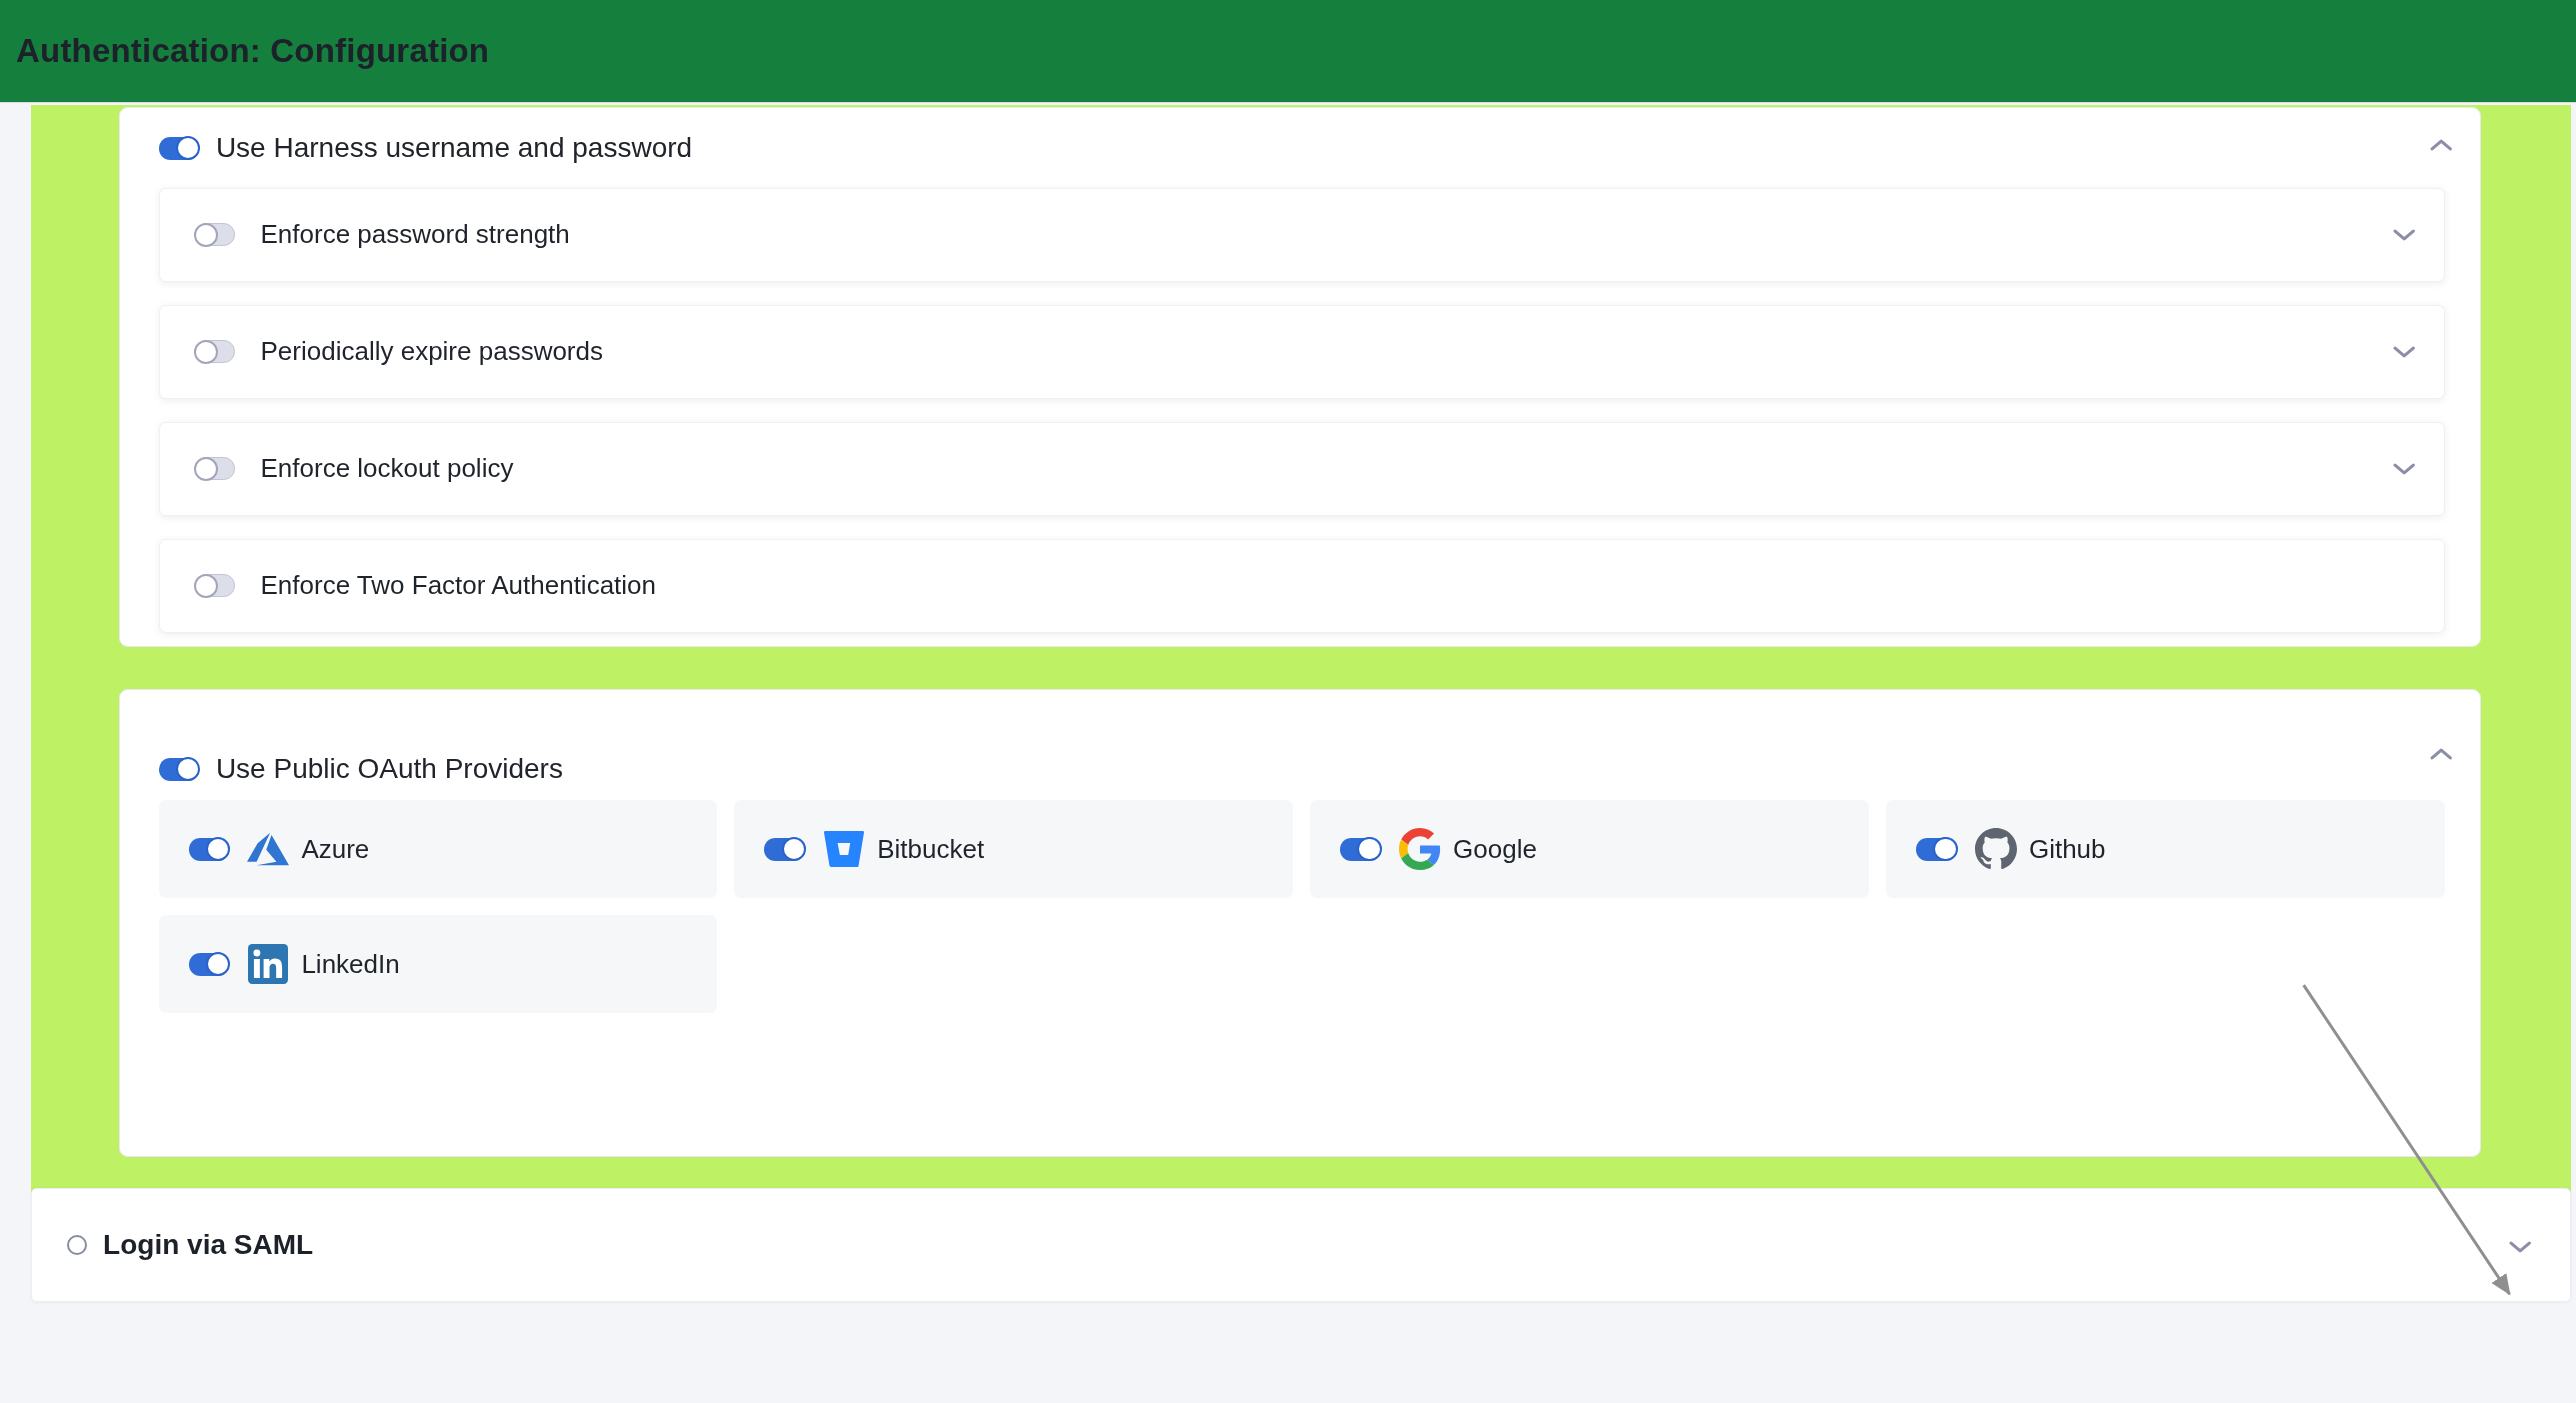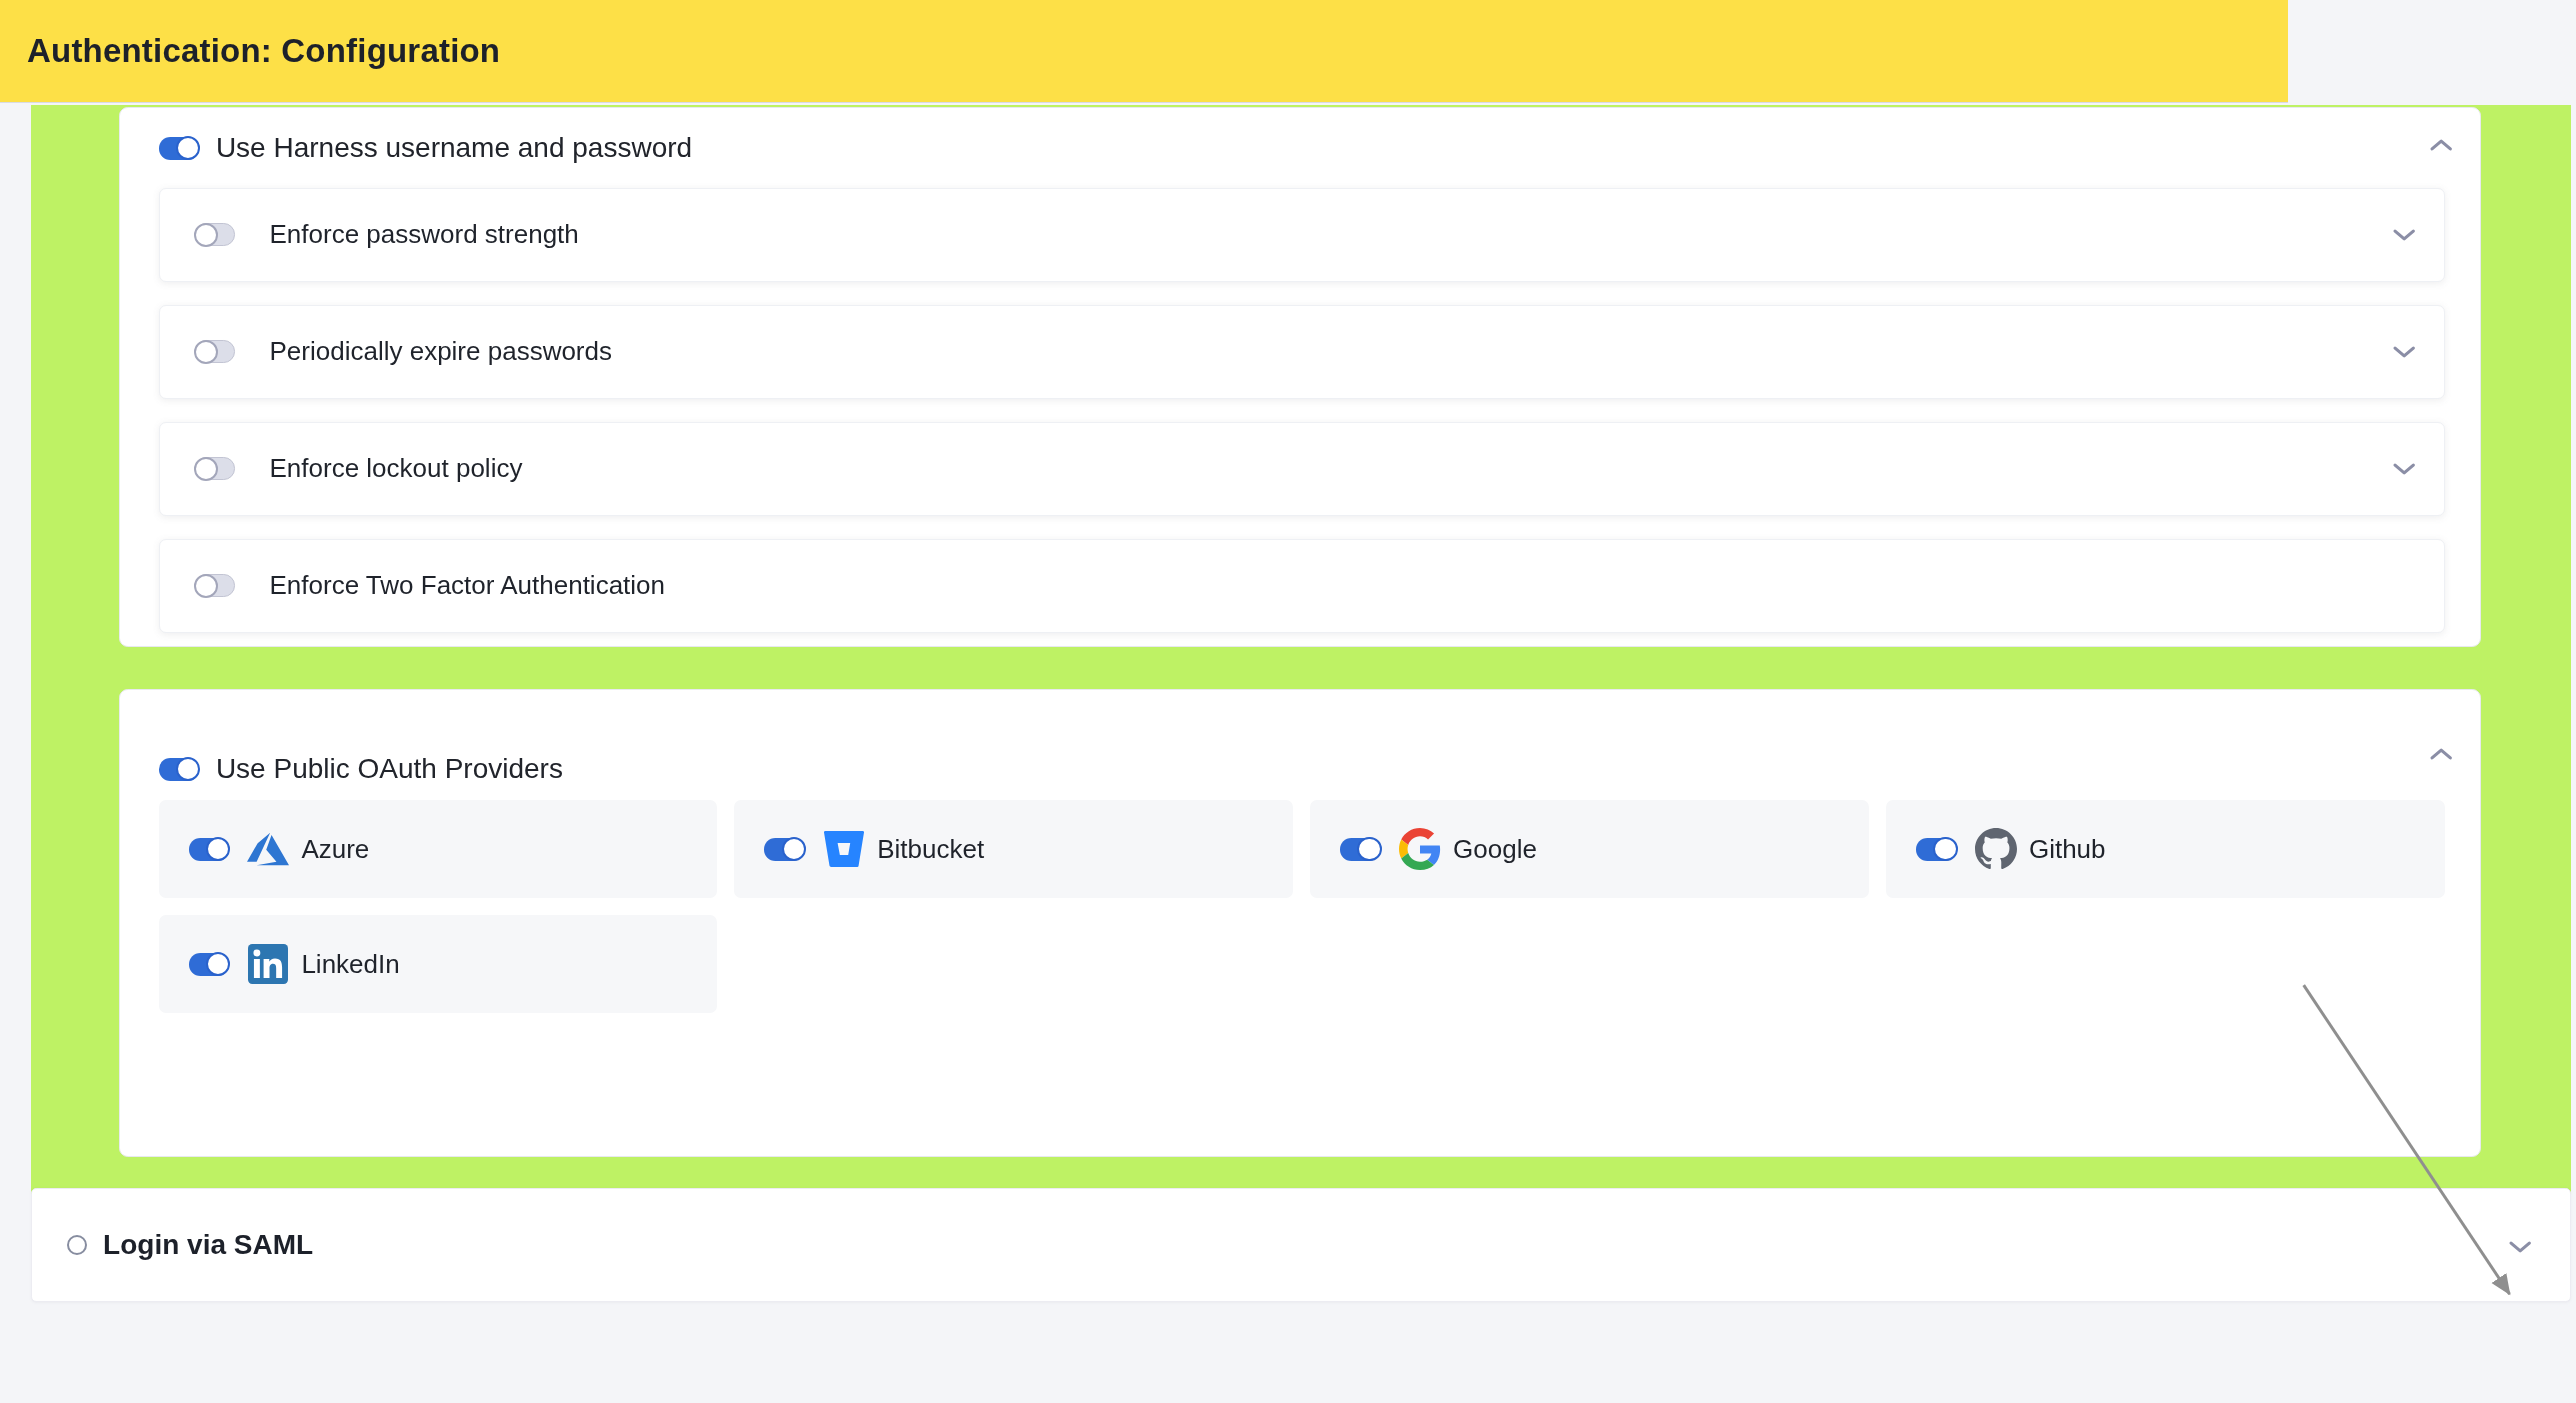--- a/index.html
+++ b/index.html
@@ -7,23 +7,23 @@
   body {
     font-family:"Liberation Sans", sans-serif;
     background:#f4f5f8;
     color:#1f232b;
     overflow:hidden;
     position:relative;
   }
 
   
   .app-header {
-    position:absolute; left:0; top:0; width:2288px; height:103px;
-    background:#fde047; border-bottom:1.7px solid #d9dbe3;
-    display:flex; align-items:center; padding-left:27px;
+    position:absolute; left:0; top:0; width:2576px; height:103px;
+    background:#15803d; border-bottom:1.7px solid #d9dbe3;
+    display:flex; align-items:center; padding-left:16px;
   }
   .app-header h1 { font-size:33px; font-weight:700; color:#1d212a; letter-spacing:0.2px; }
 
   
   .outer-panel {
     position:absolute; left:30.5px; top:105px; width:2540px; height:1111px;
     background:#bef264;
   }
 
   
@@ -46,21 +46,21 @@
   .card2 .sec-chev { top:57px; }
 
   
   .rows { position:absolute; left:39px; right:35px; top:80px; }
   .policy-row {
     position:relative; height:94px; margin-bottom:23px;
     background:#ffffff; border:0.9px solid #eef0f4; border-radius:7px;
     box-shadow:0 1.7px 7px rgba(96,97,112,0.10);
     display:flex; align-items:center; padding-left:35px;
   }
-  .policy-row .row-label { margin-left:35px; font-size:26px; color:#1f232b; }
+  .policy-row .row-label { margin-left:26px; font-size:26px; color:#1f232b; }
   .row-chev { position:absolute; right:27px; top:50%; margin-top:-7px; }
 
   
   .providers {
     position:absolute; left:39px; right:35px; top:110px;
     display:grid; grid-template-columns:1fr 1fr 1fr 1fr; column-gap:17.4px; row-gap:17.4px;
   }
   .provider-row {
     height:98px; background:#f6f7f9; border-radius:7px;
     display:flex; align-items:center; padding-left:30px;

